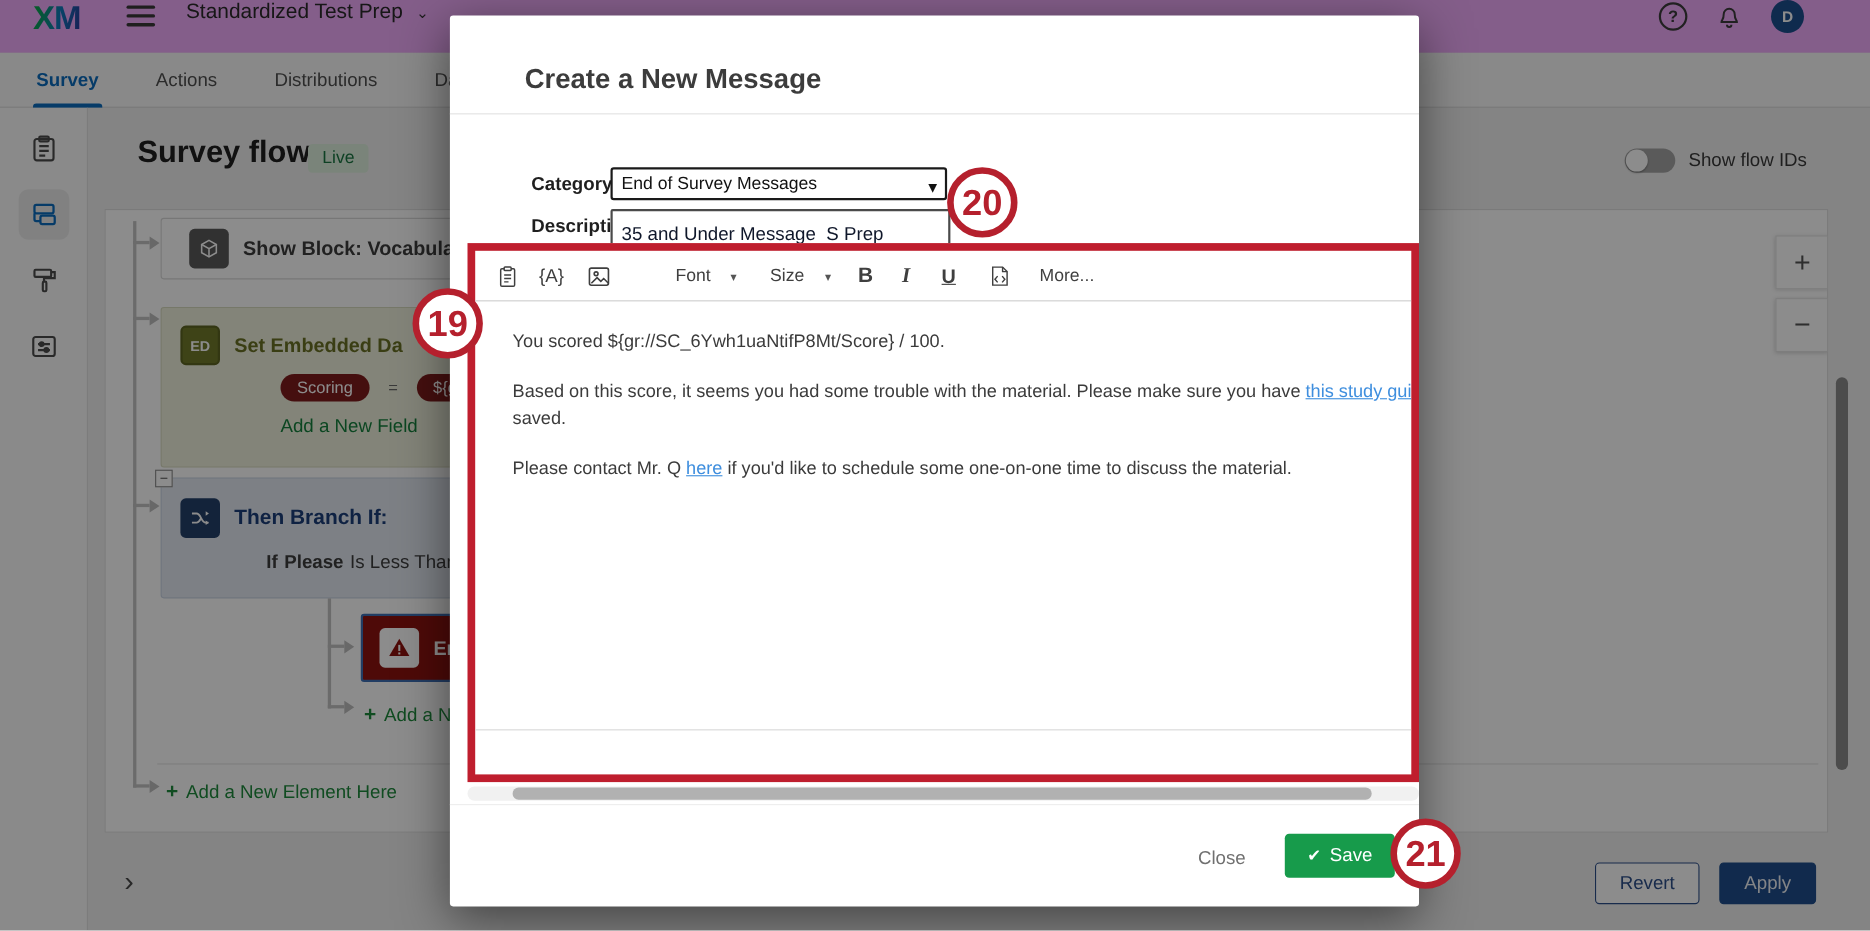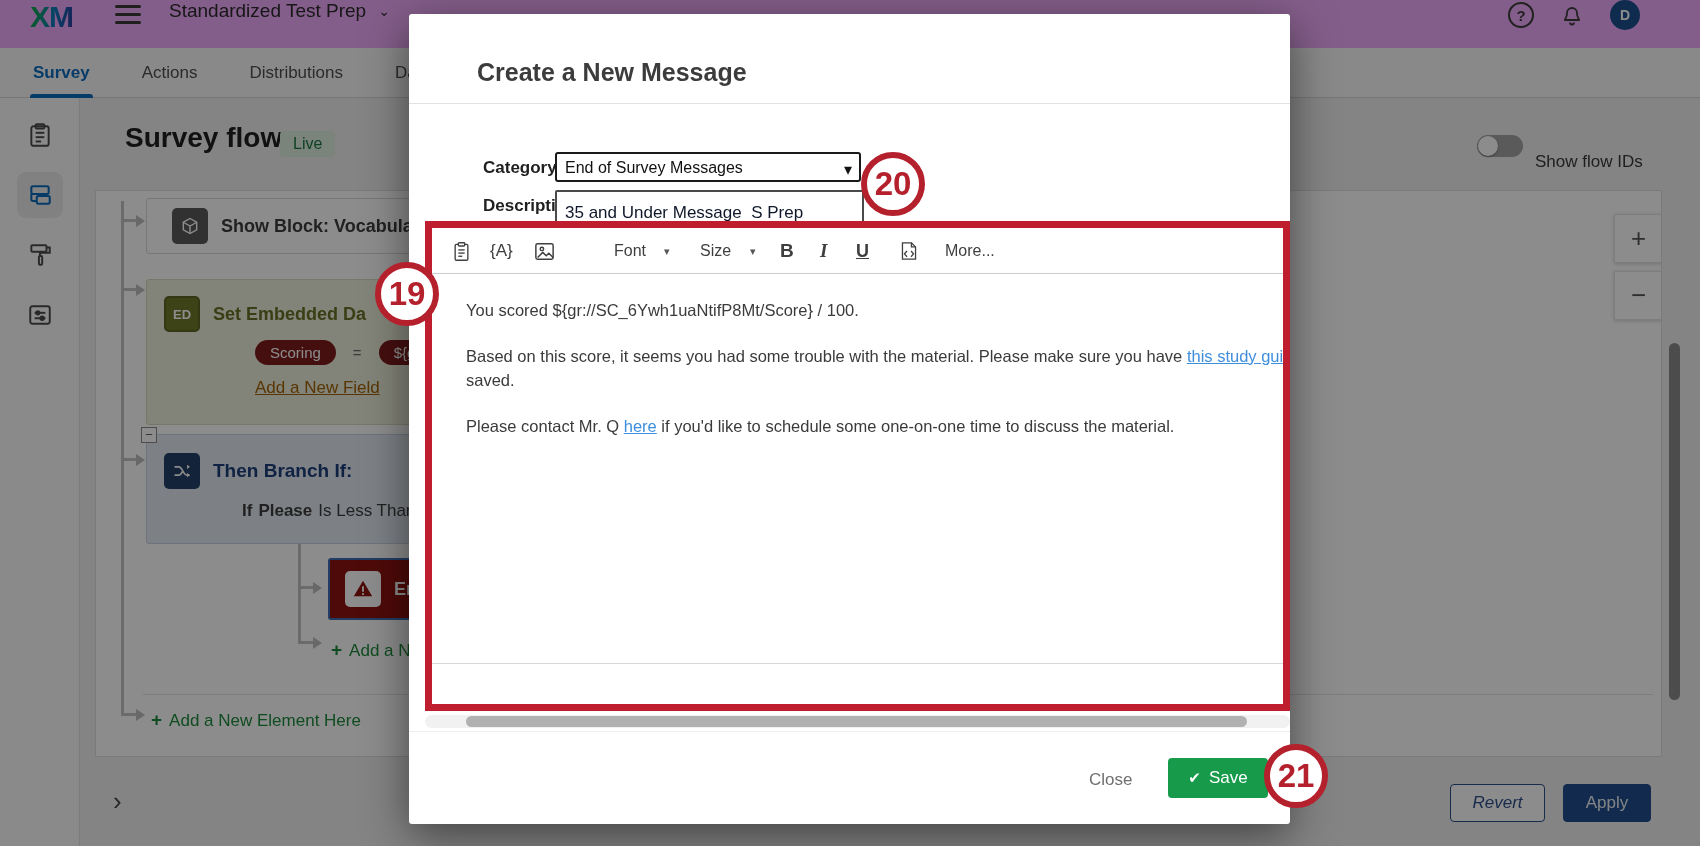--- a/index.html
+++ b/index.html
@@ -27,40 +27,40 @@
 
   
   #sidebar { position:absolute; left:0; top:98px; width:80px; height:748px; background:#fbfbfb; border-right:1px solid #e2e2e2; z-index:1; }
   .side-item { width:46px; height:46px; margin:14px auto 10px; display:flex; align-items:center; justify-content:center; border-radius:9px; color:#4c4c4c; cursor:pointer; }
   .side-item.active { background:#ececec; color:#0b6cbe; }
   #main { position:absolute; left:80px; top:98px; width:1620px; height:748px; background:#f1f1f1; z-index:1; }
   #page-title { position:absolute; left:45px; top:24px; font-size:28px; font-weight:600; color:#202020; }
   #live-badge { position:absolute; left:200px; top:33px; background:#dff0df; color:#1b7742; font-size:16px; padding:4px 13px; border-radius:4px; }
   #toggle { position:absolute; left:1397px; top:37px; width:46px; height:22px; background:#a5a5a5; border-radius:12px; cursor:pointer; }
   #toggle .knob { position:absolute; left:1px; top:1px; width:20px; height:20px; background:#fff; border-radius:50%; box-shadow:0 1px 2px rgba(0,0,0,.35); }
-  #flowids-label { position:absolute; left:1455px; top:38px; font-size:17px; color:#3a3a3a;margin-top:16px; }
+  #flowids-label { position:absolute; left:1455px; top:38px; font-size:17px; color:#3a3a3a; }
 
   #canvas { position:absolute; left:15px; top:92px; width:1567px; height:567px; background:#fff; border:1px solid #dedede; overflow:hidden; }
   .trunk { position:absolute; background:#c4c4c4; }
   .tri { position:absolute; width:0; height:0; border-top:6px solid transparent; border-bottom:6px solid transparent; border-left:9px solid #bdbdbd; }
 
   .flow-card { position:absolute; border-radius:3px; display:flex; align-items:center; overflow:hidden; white-space:nowrap; }
   .card-icon { width:36px; height:36px; border-radius:5px; display:flex; align-items:center; justify-content:center; flex:none; }
   #card-showblock { left:50px; top:7px; width:380px; height:56px; background:#fff; border:1px solid #d9d9d9; padding-left:25px; gap:13px; }
   #card-showblock .card-icon { background:#5a5a5a; color:#fff; }
   #card-showblock .lbl { font-size:18px; font-weight:700; color:#3d3d3d; }
 
   #card-ed { left:50px; top:88px; width:380px; height:146px; background:#eef0dc; border:1px solid #d8dbc0; display:block; padding:16px 0 0 17px; }
   #card-ed .hdr { display:flex; align-items:center; gap:13px; }
   #card-ed .card-icon { background:#717a2b; color:#fff; font-size:13px; font-weight:700; border:2px solid #5d6522; }
   #card-ed .lbl { font-size:18px; font-weight:700; color:#6b7226; }
   #ed-pills { position:absolute; left:108px; top:60px; display:flex; align-items:center; gap:17px; }
   .pill { background:#7f1d1d; color:#fff; font-size:15px; padding:4px 15px; border-radius:14px; white-space:nowrap; }
   #ed-eq { color:#6a6a6a; font-size:15px; }
-  #add-field { position:absolute; left:108px; top:98px; font-size:17px; color:#a16207; cursor:pointer;text-decoration:underline; }
+  #add-field { position:absolute; left:108px; top:98px; font-size:17px; color:#15803d; cursor:pointer; }
 
   #minus-box { position:absolute; left:45px; top:236px; width:16px; height:16px; background:#fff; border:1px solid #8a8a8a; color:#555; font-size:13px; line-height:13px; text-align:center; cursor:pointer; z-index:2; }
   #card-branch { left:50px; top:243px; width:380px; height:110px; background:#e3e9f2; border:1px solid #c9d4e4; display:block; padding:18px 0 0 17px; }
   #card-branch .hdr { display:flex; align-items:center; gap:13px; }
   #card-branch .card-icon { background:#24416b; color:#fff; }
   #card-branch .lbl { font-size:19px; font-weight:700; color:#1d3f7a; }
   #branch-cond { position:absolute; left:95px; top:66px; font-size:17px; color:#3d3d3d; white-space:nowrap; }
   #branch-cond b { margin-right:6px; }
 
   #card-error { left:232px; top:367px; width:178px; height:62px; background:#8f1310; border:2px solid #3f6fb5; padding-left:15px; gap:13px; }
@@ -287,21 +287,21 @@
       <div id="sep-line"></div>
       <div class="green-link" id="add-element">
         <span class="plus">+</span><span>Add a New Element Here</span>
       </div>
 
       <div class="zoom-btn" id="zoom-in">+</div>
       <div class="zoom-btn" id="zoom-out">−</div>
     </div>
 
     <div id="expand-chev">›</div>
-    <button id="btn-revert" style="font-family:'Liberation Sans',sans-serif;font-style:italic;">Revert</button>
+    <button id="btn-revert" style="font-family:'Liberation Sans',sans-serif;">Revert</button>
     <button id="btn-apply" style="font-family:'Liberation Sans',sans-serif;">Apply</button>
   </div>
 
   <div id="v-scroll"></div>
 
   <div id="dim"></div>
 
   <div id="modal">
     <div id="modal-title">Create a New Message</div>
     <div id="modal-divider"></div>

